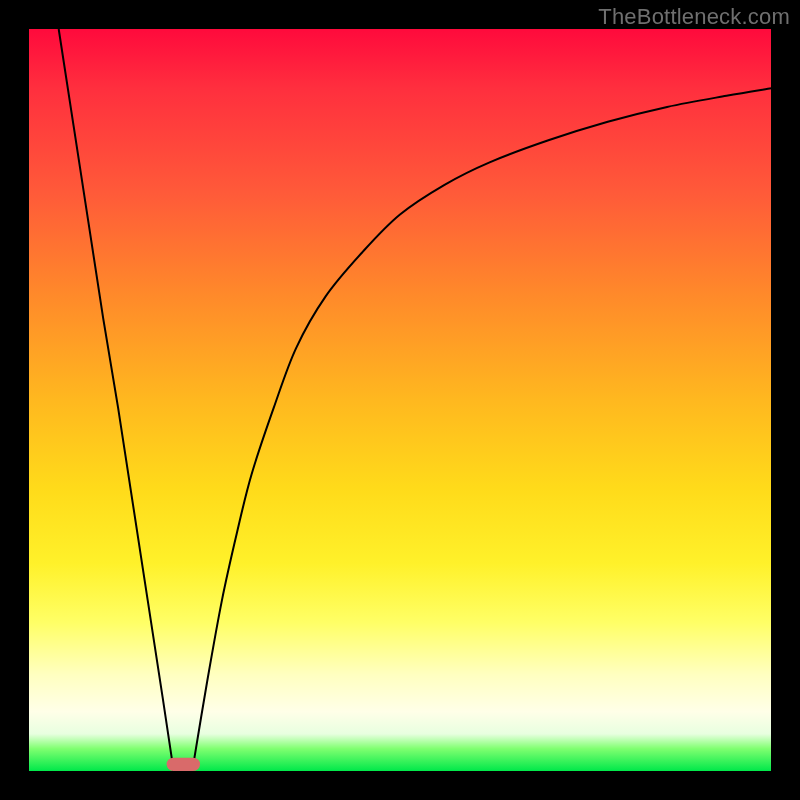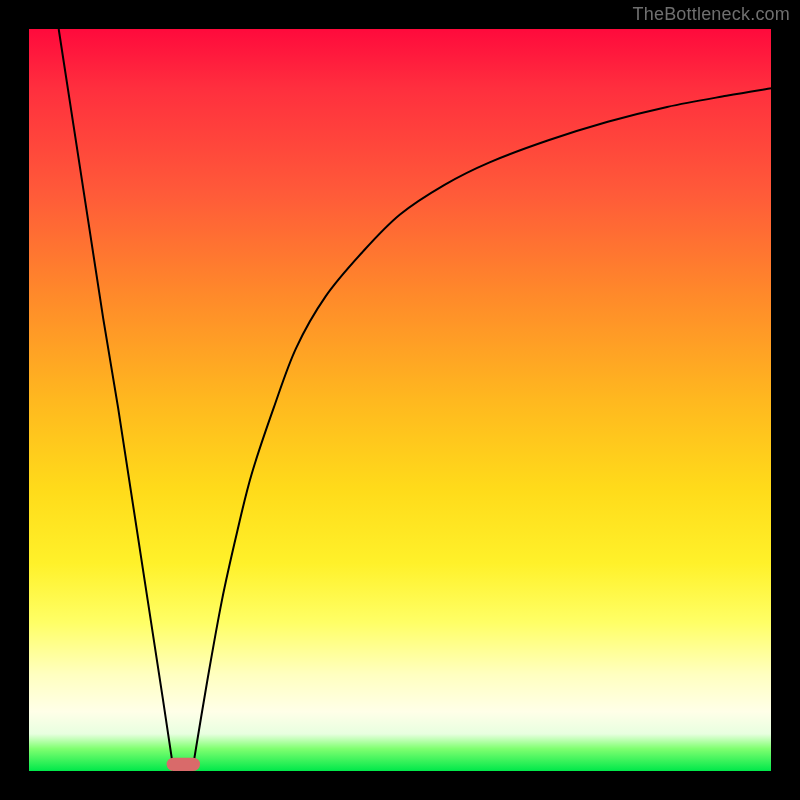--- a/index.html
+++ b/index.html
@@ -39,21 +39,21 @@
       #e8ffe0 95%,
       #7fff70 97%,
       #00e84a 100%
     );
   }
   .watermark {
     position: absolute;
     top: 4px;
     right: 10px;
     color: #6f6f6f;
-    font-size: 18px;
+    font-size: 22px;
     letter-spacing: 0.2px;
     font-weight: 400;
     user-select: none;
   }
   svg.overlay {
     position: absolute;
     left: 29px;
     top: 29px;
     width: 742px;
     height: 742px;

